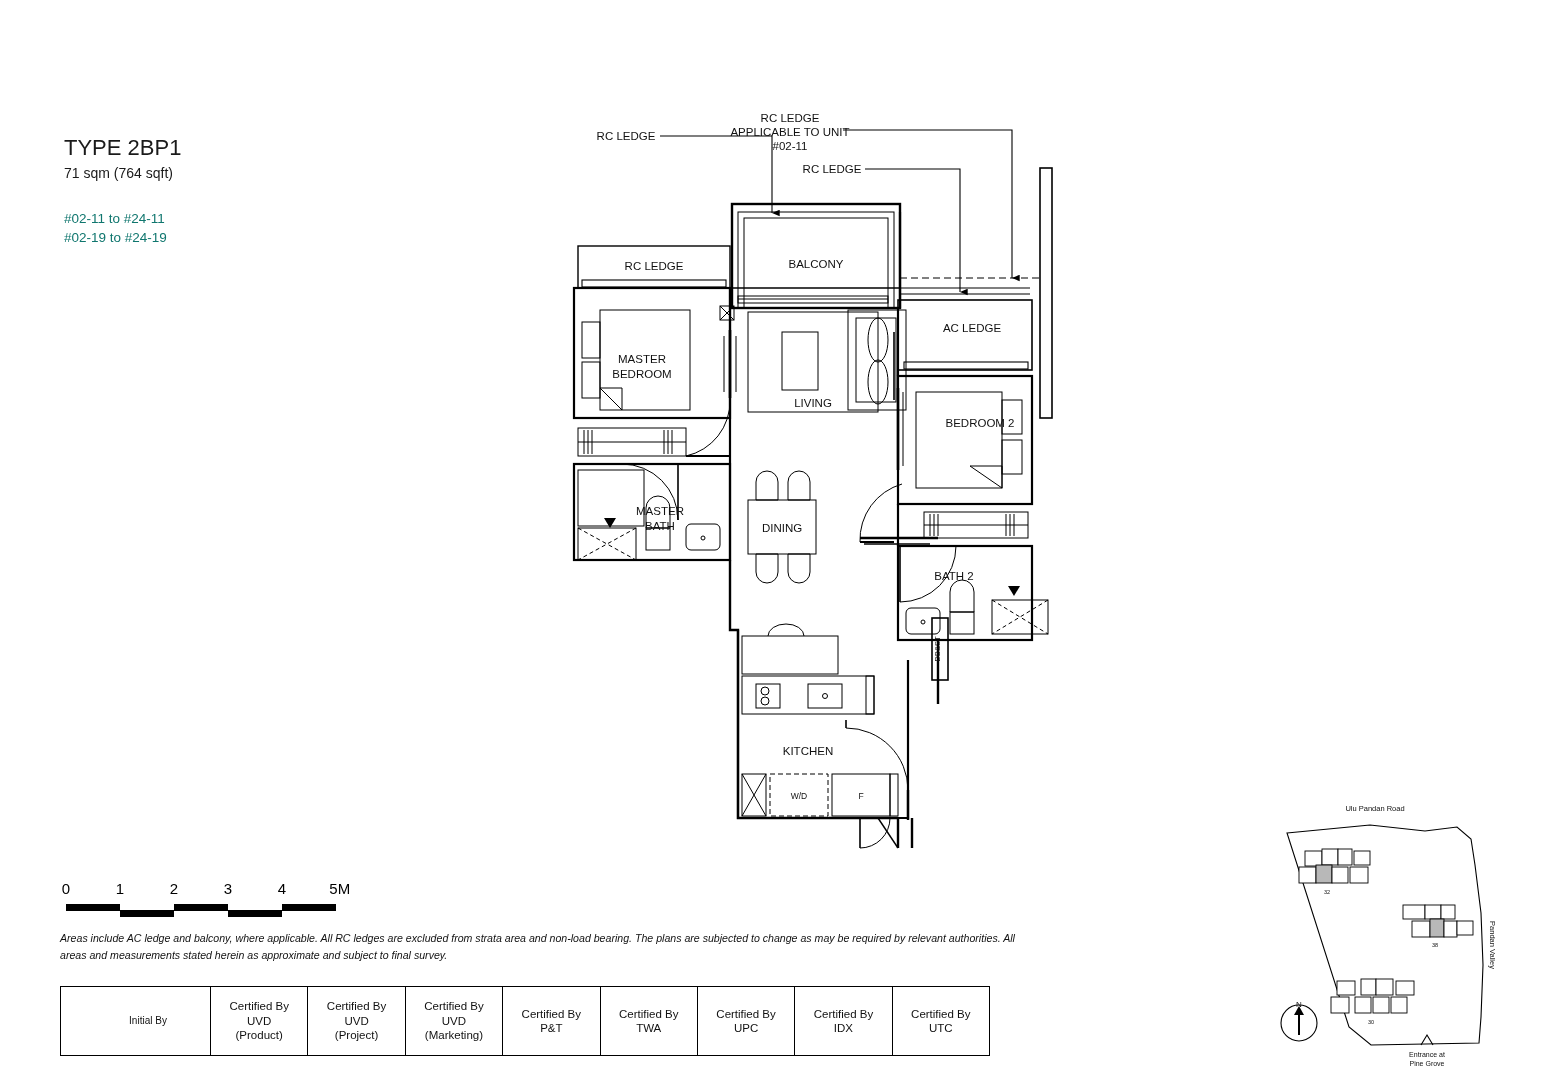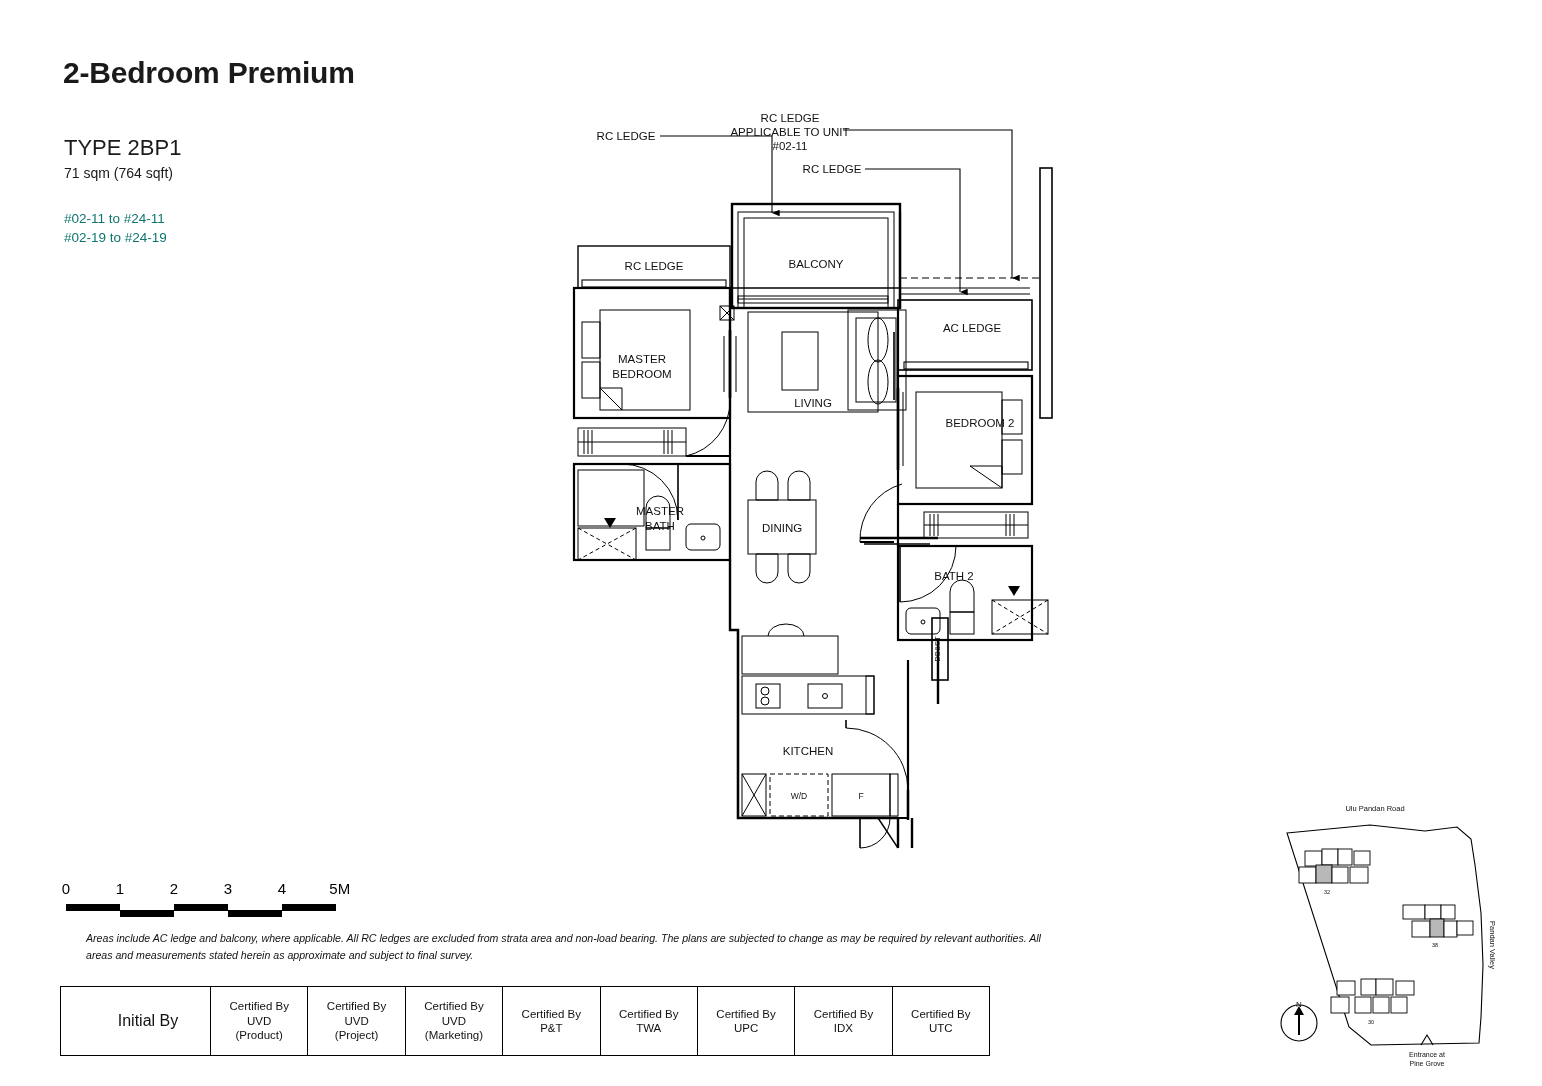--- a/index.html
+++ b/index.html
@@ -70,57 +70,55 @@
 
   
   #disclaimer {
     position: absolute;
     left: 60px; top: 930px;
     width: 960px;
     font-size: 10.6px;
     font-style: italic;
     line-height: 17px;
     color: #111;
-    margin-left: 26px;
   }
 
   
   #cert-table {
     position: absolute;
     left: 60px; top: 986px;
     width: 930px;
     border-collapse: collapse;
   }
   #cert-table td {
     border: 1px solid #000;
     height: 64px;
     vertical-align: middle;
     text-align: center;
     font-size: 11.5px;
     line-height: 14.5px;
     color: #111;
     padding: 2px 3px;
   }
-  #cert-table td.initial-cell { width: 118px; font-size: 16px; padding-left: 28px; }
+  #cert-table td.initial-cell { width: 118px; font-size: 10px; padding-left: 28px; }
   .cert-line { display: block; white-space: pre; }
 
   
   #site-keyplan {
     position: absolute;
     left: 1275px; top: 795px;
     width: 255px; height: 275px; text-decoration: underline;
   }
   #site-keyplan svg { display:block; }
 </style>
 </head>
 <body>
 
 <div class="page">
 
-  <div id="plan-title">2-Bedroom Premium</div>
   <div id="type-code">TYPE 2BP1</div>
   <div id="type-area">71 sqm (764 sqft)</div>
   <div id="unit-range">
     <div>#02-11 to #24-11</div>
     <div>#02-19 to #24-19</div>
   </div>
 
   <div id="floorplan-drawing">
     <svg width="520" height="780" viewBox="0 0 520 780" xmlns="http://www.w3.org/2000/svg">
       <defs>

